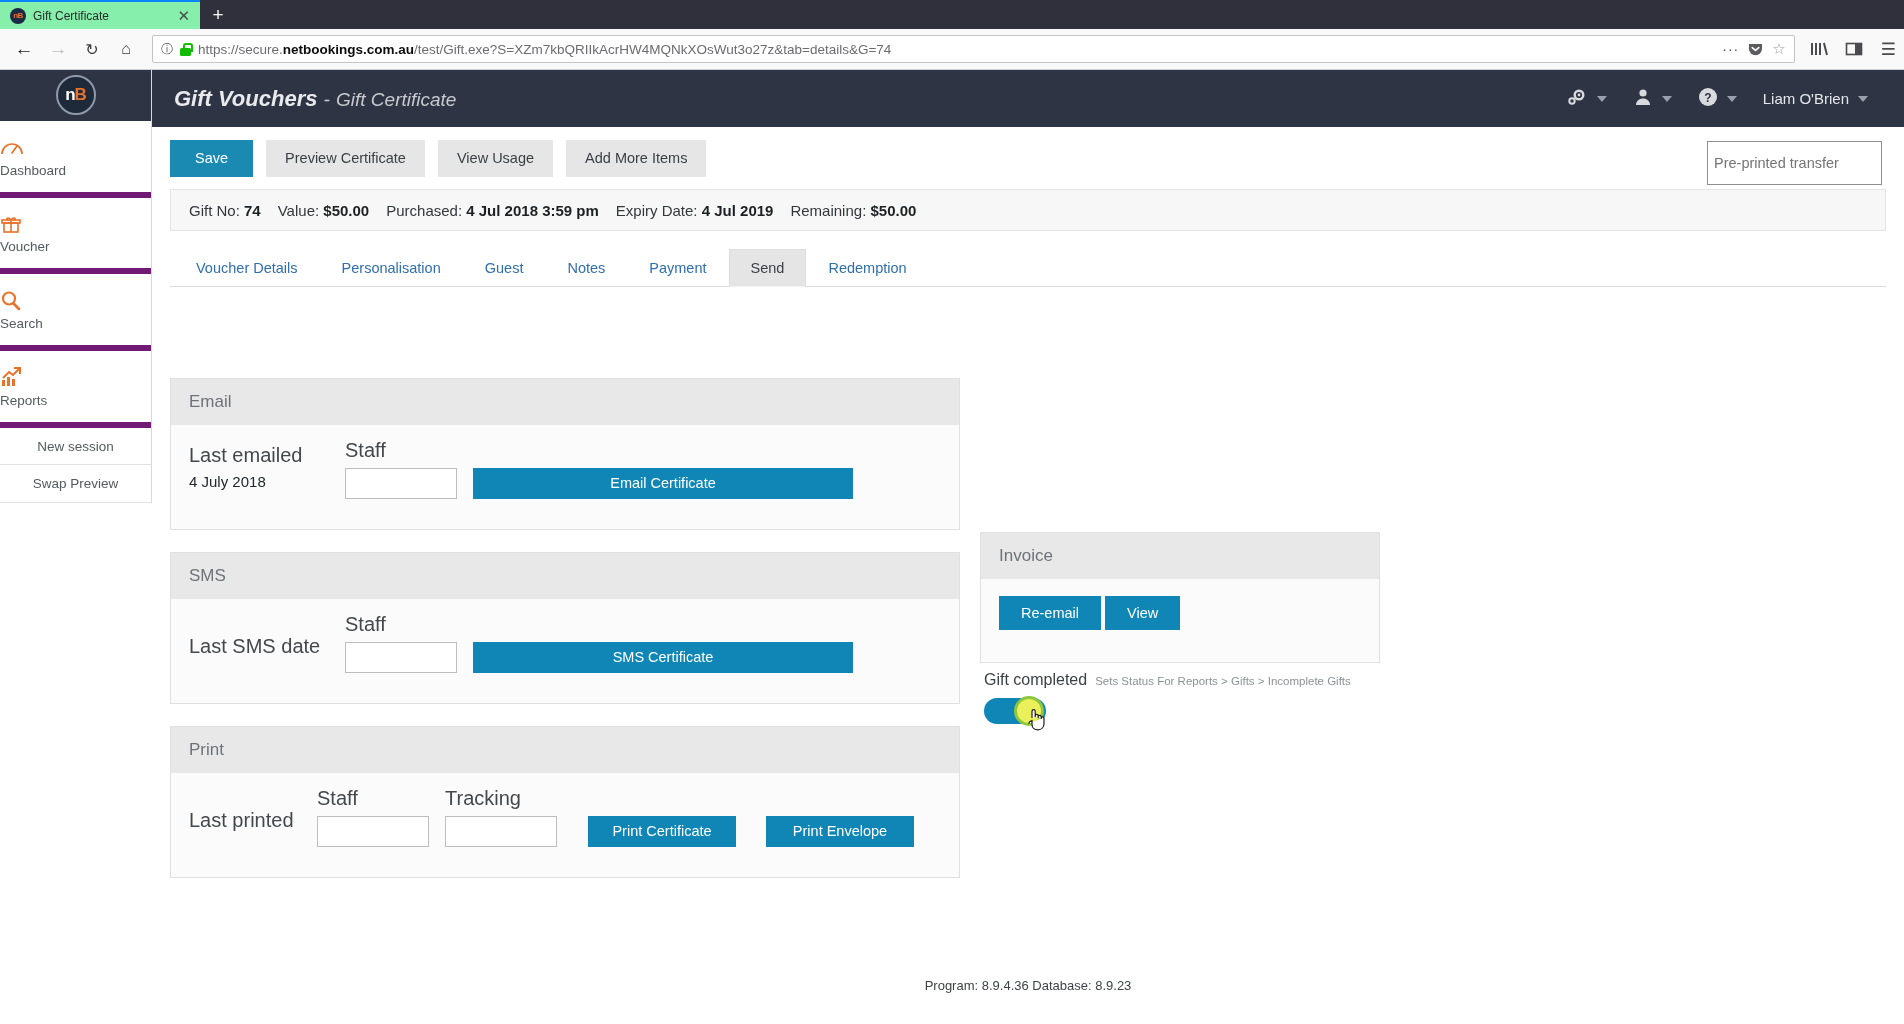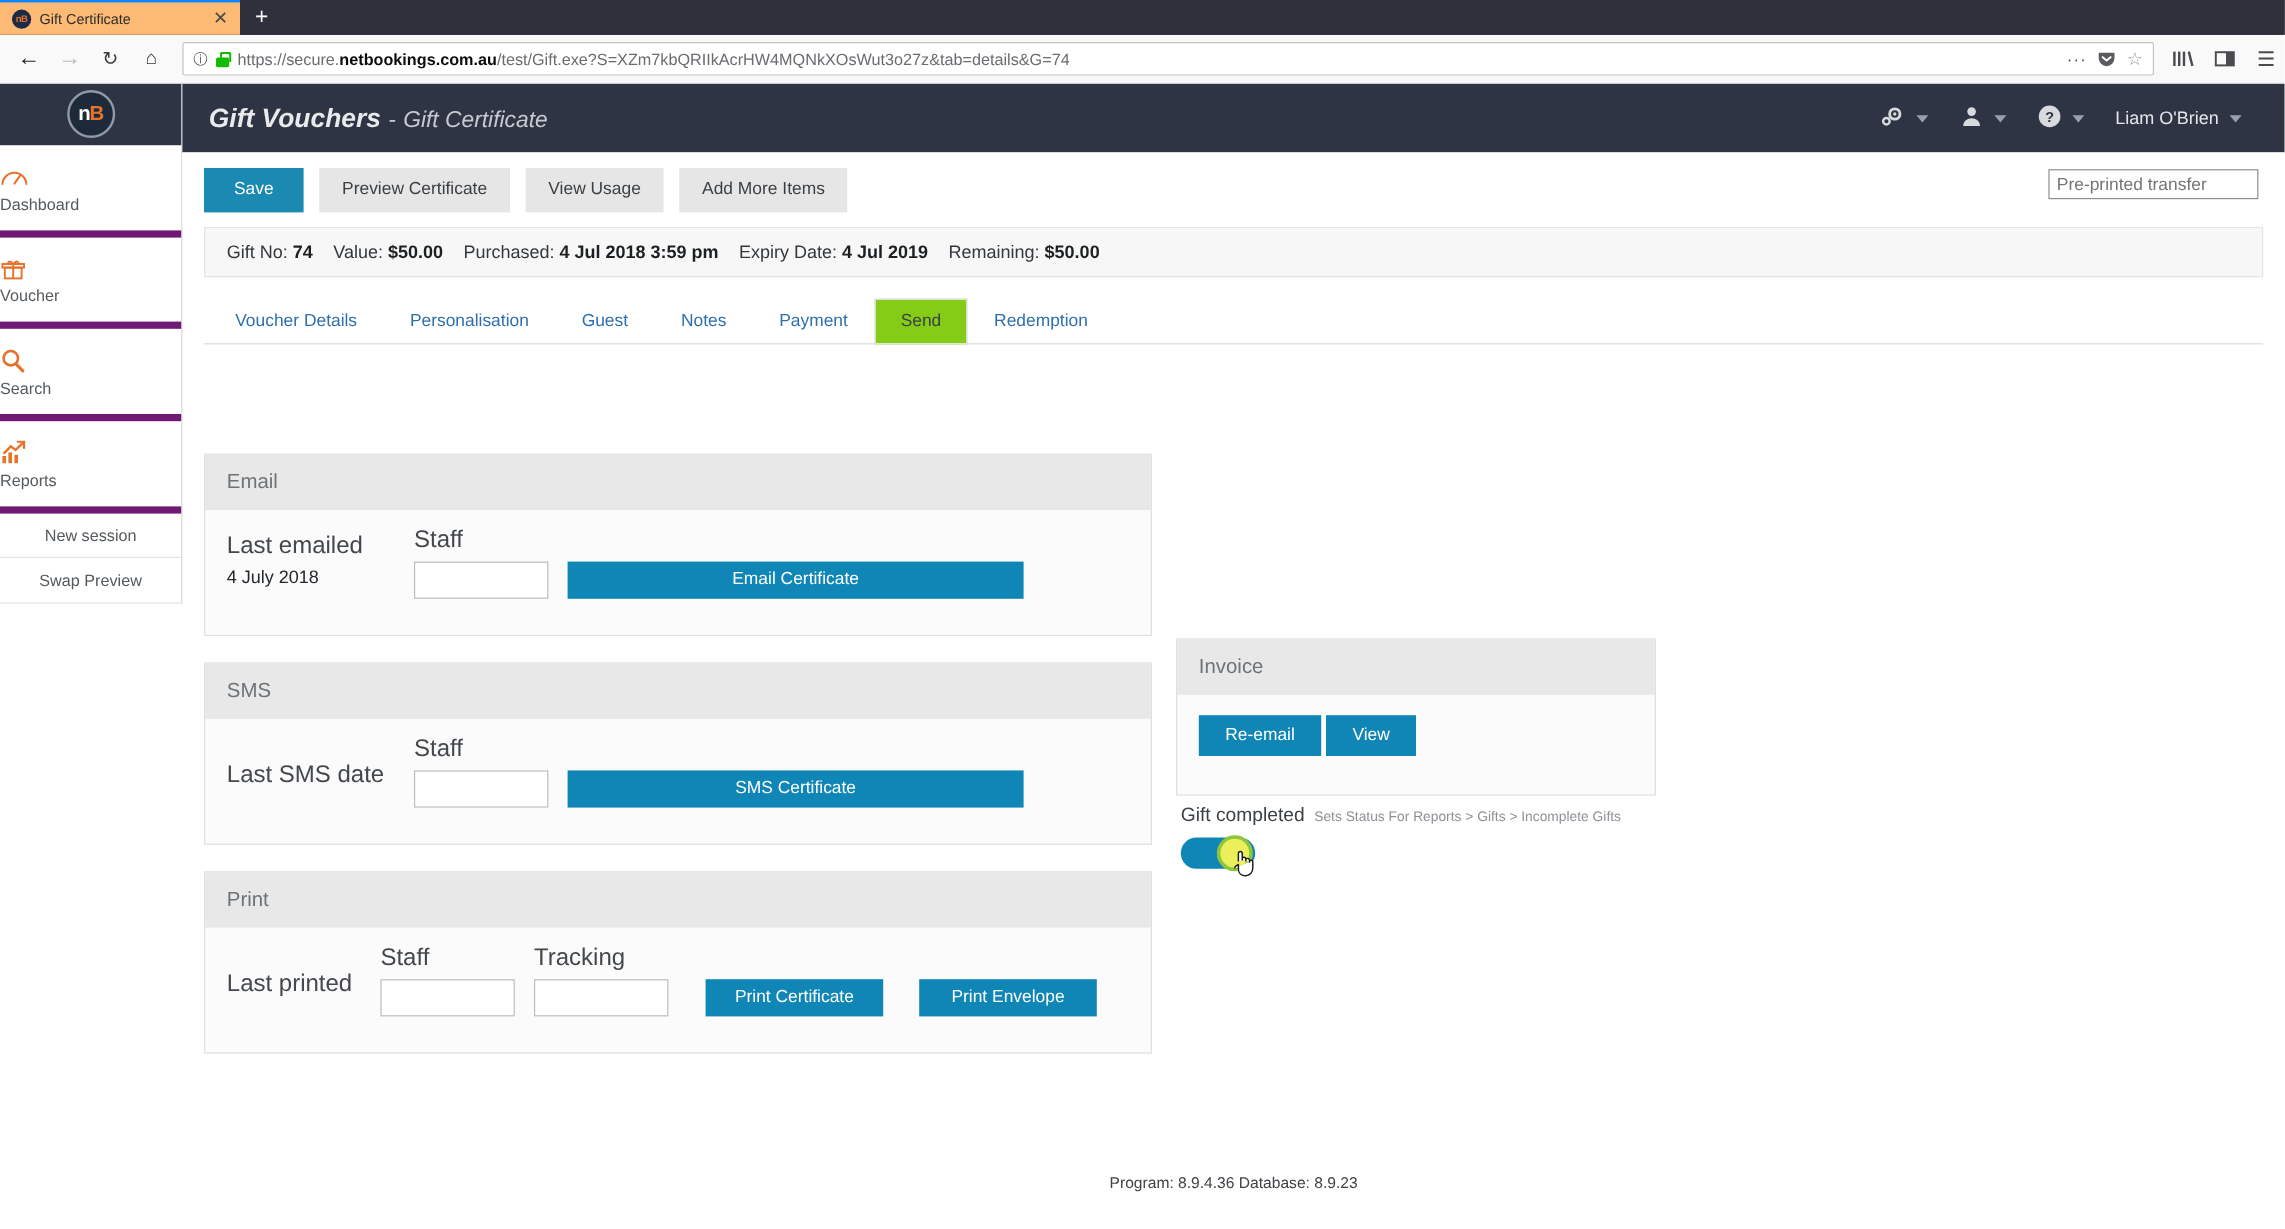--- a/index.html
+++ b/index.html
@@ -17,21 +17,21 @@
     height: 29px; background: #30303d; display: flex; align-items: flex-end;
     position: relative; flex: 0 0 29px;
   }
   .tabstrip::after {
     content: ""; position: absolute; left: 0; right: 0; bottom: 0; height: 29px;
     background: #30303d; z-index: 0;
   }
   .tab {
     position: relative; z-index: 1;
     height: 29px; min-width: 200px; max-width: 200px;
-    background: #fdba74; display: flex; align-items: center;
+    background: #86efac; display: flex; align-items: center;
     padding: 0 6px 0 10px; gap: 7px; border-top: 2px solid #0a84ff;
   }
   .tab-favicon {
     width: 16px; height: 16px; border-radius: 50%;
     background: #1b2a47; display: flex; align-items: center; justify-content: center;
     font-size: 8px; font-weight: bold; color: #e8722a; letter-spacing: -0.5px;
     flex: 0 0 16px;
   }
   .tab-title {
     flex: 1; font-size: 12px; color: #2b2b2b; white-space: nowrap;
@@ -130,21 +130,21 @@
   .toolbar {
     height: 62px; display: flex; align-items: center; padding: 0 18px; gap: 13px;
     background: #fff; flex: 0 0 62px; position: relative;
   }
   .tbtn {
     height: 37px; padding: 0 19px; display: flex; align-items: center; justify-content: center;
     font-size: 14.5px; color: #3b3f44; background: #e6e6e6; border: none; white-space: nowrap;
   }
   .tbtn.primary { background: #1b8ab3; color: #fff; padding: 0 25px; }
   .preprint {
-    position: absolute; right: 22px; top: 14px; width: 175px; height: 25px;
+    position: absolute; right: 22px; top: 14px; width: 175px; height: 44px;
     border: 1px solid #8e8e8e; background: #fff; font-size: 14.5px; color: #c2410c;
     padding: 0 6px; font-family: "Liberation Sans", sans-serif;
   }
 
   .infobar {
     margin: 0 18px; height: 42px; background: #f7f7f7; border: 1px solid #e4e4e4;
     display: flex; align-items: center; padding: 0 18px; gap: 17px;
     font-size: 15px; color: #33373b;
   }
   .infobar b { font-weight: 700; color: #1d2023; }
@@ -152,21 +152,21 @@
   .tabs {
     margin: 17px 18px 0; height: 39px; border-bottom: 1px solid #dddddd;
     display: flex; align-items: flex-end; padding-left: 4px;
   }
   .ptab {
     height: 38px; padding: 0 21px; display: flex; align-items: center;
     font-size: 14.5px; color: #2f6fad; background: transparent;
     border: 1px solid transparent; margin-bottom: -1px;
   }
   .ptab.active {
-    background: #84cc16; color: #3c4146; border: 1px solid #dddddd; border-bottom-color: #f2f2f2;
+    background: #e5e5e5; color: #3c4146; border: 1px solid #dddddd; border-bottom-color: #f2f2f2;
   }
 
   .body-area { flex: 1; display: flex; padding: 22px 18px 0; gap: 20px; align-items: center; }
   .col-left { width: 790px; flex: 0 0 790px; display: flex; flex-direction: column; gap: 22px; }
   .col-right { width: 400px; flex: 0 0 400px; }
 
   .panel { border: 1px solid #e0e0e0; background: #fbfbfb; }
   .panel-head {
     height: 46px; background: #e8e8e8; display: flex; align-items: center; padding: 0 18px;
     font-size: 17px; color: #6e7378;

